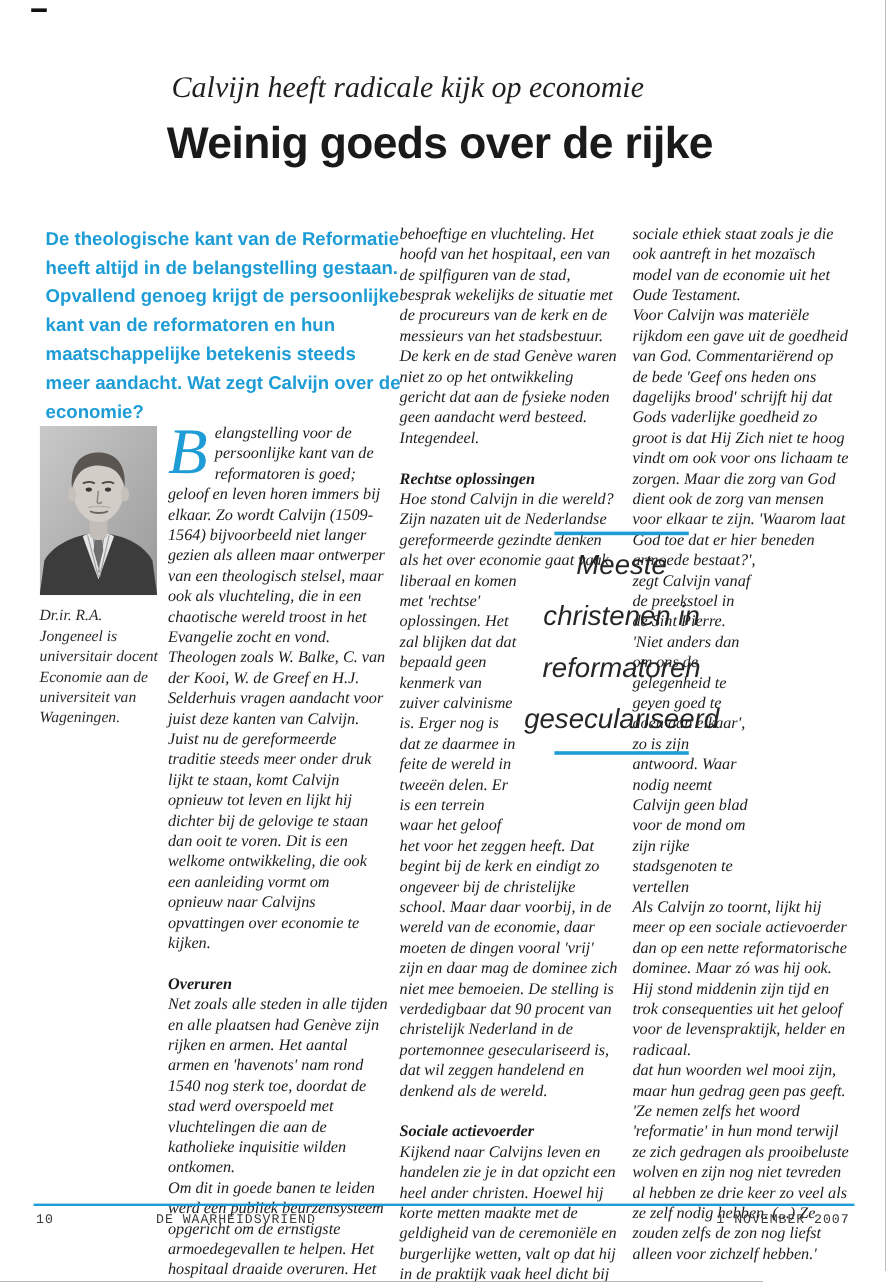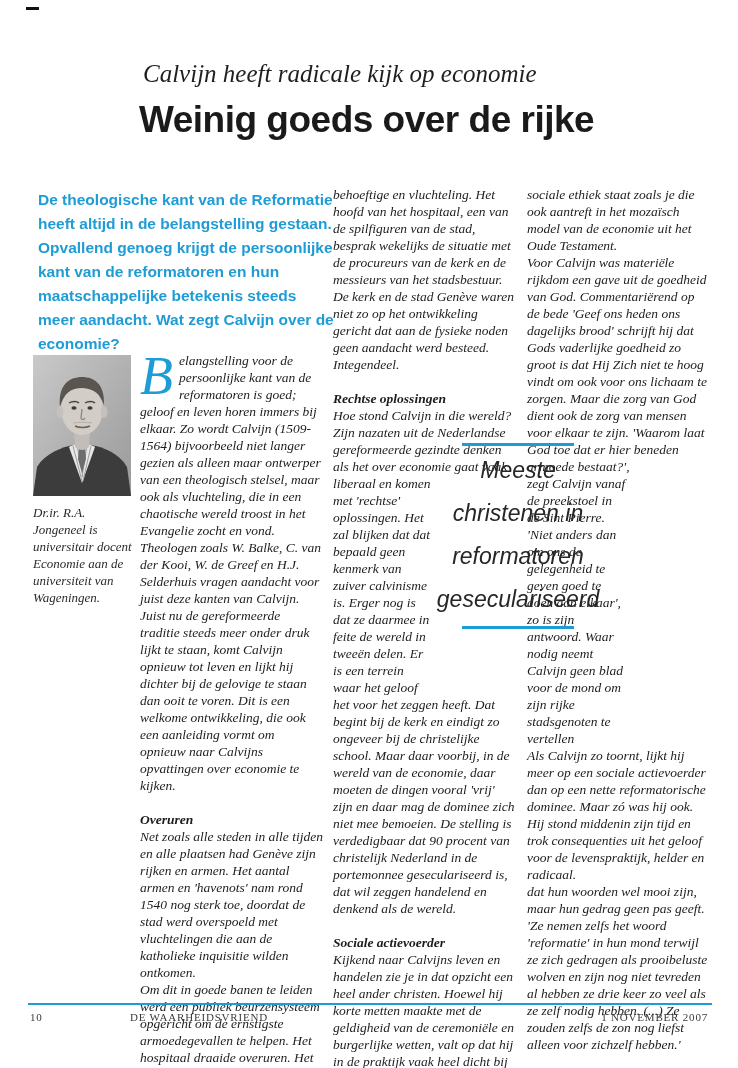--- a/index.html
+++ b/index.html
@@ -69,21 +69,21 @@
     font-family: "Liberation Sans", sans-serif;
     font-style: italic; font-size: 23px; line-height: 43px;
     color: #262626; margin: 3px 0 5px 0;
   }
   .footer-rule {
     position: absolute; left: 28px; top: 1003px;
     width: 684px; height: 2px; background: #1e9cd6;
   }
   .footer {
     position: absolute; left: 0; top: 1011px; width: 738px; height: 20px;
-    font-family: Liberation Serif, serif;
+    font-family: Liberation Mono, monospace;
     font-size: 11px; letter-spacing: 0.8px; color: #3a3a3a;
   }
   .footer .pagenum { position: absolute; left: 30px; }
   .footer .pub { position: absolute; left: 130px; }
   .footer .date { position: absolute; right: 30px; }
 </style>
 </head>
 <body>
 
 <div id="page">

